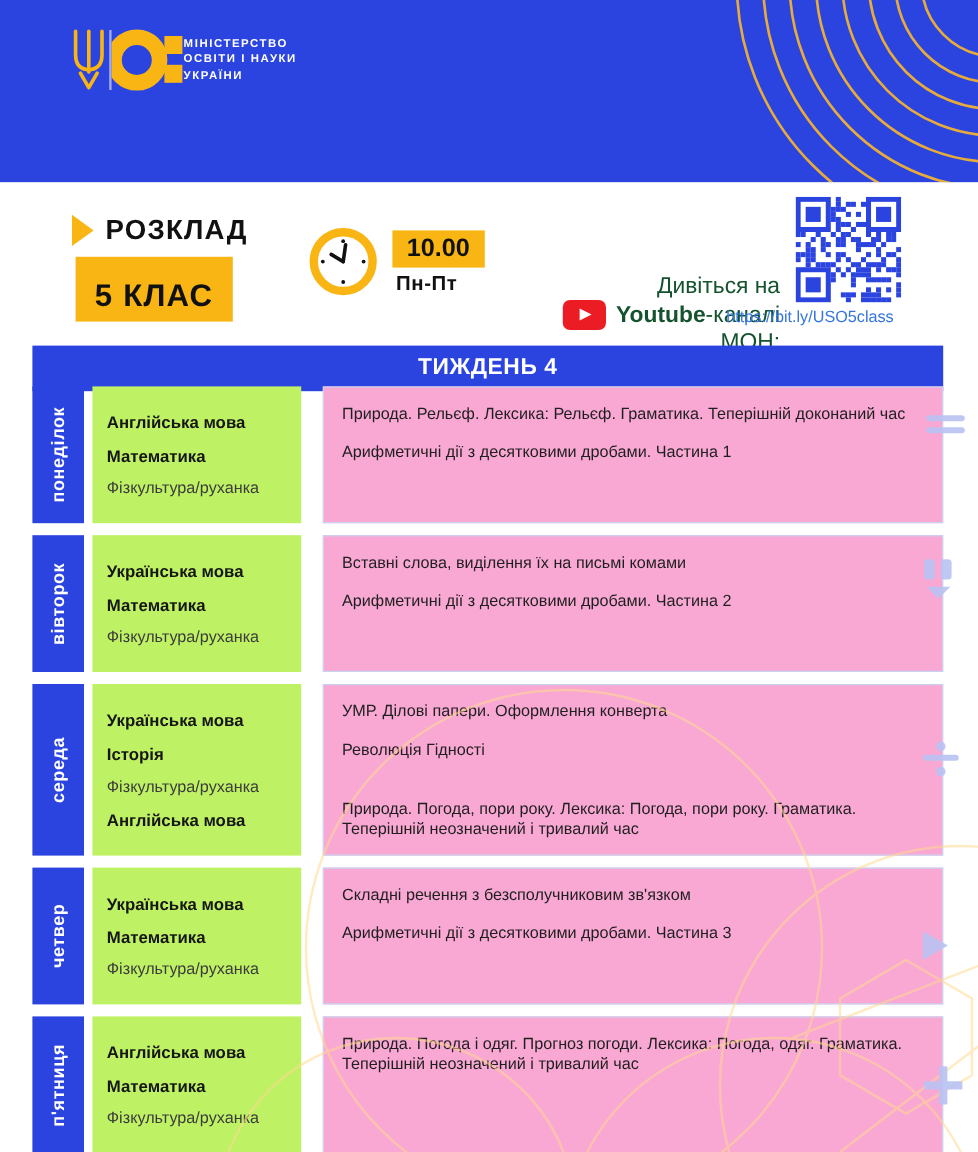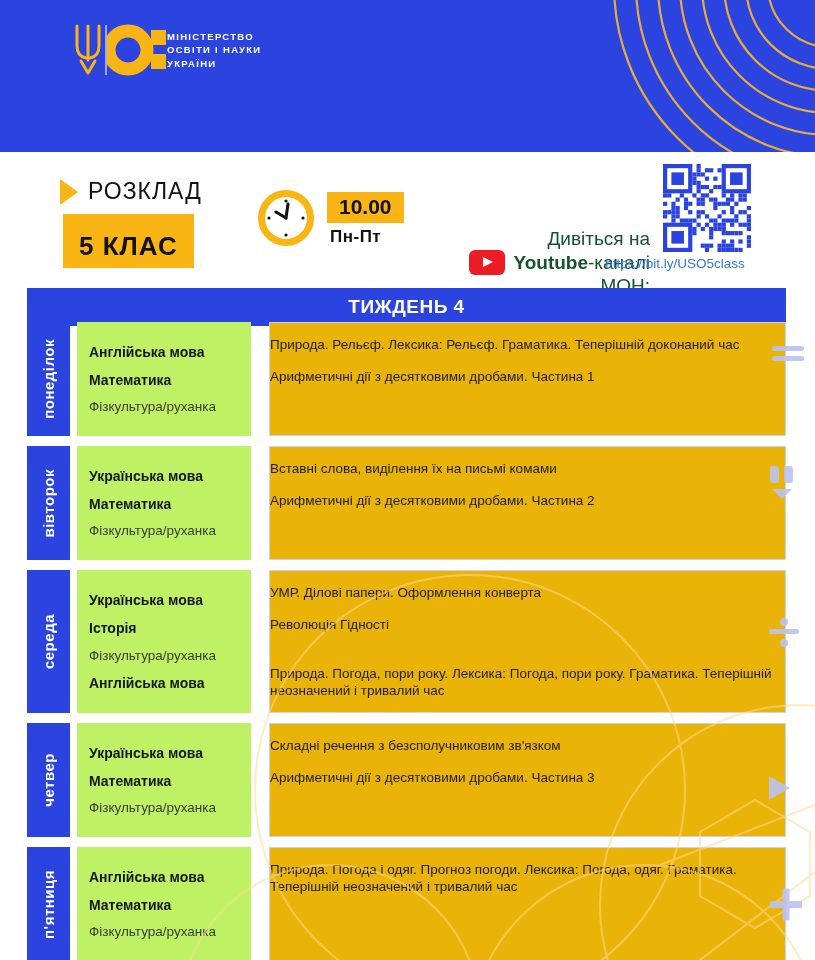--- a/index.html
+++ b/index.html
@@ -5,29 +5,29 @@
   * { margin:0; padding:0; box-sizing:border-box; }
   html,body { background:#e8e8e8; }
   .page {
     position:relative; width:815px; height:960px; background:#ffffff;
     font-family:"Liberation Sans","DejaVu Sans",sans-serif; overflow:hidden;
     margin:0 auto;
   }
   
   .header { position:absolute; left:0; top:0; width:815px; height:152px; background:#2b44e0; }
   .header-arcs { position:absolute; right:0; top:0; pointer-events:none; }
-  .logo-row { position:absolute; left:71px; top:22px; display:flex; align-items:center; height:56px; }
+  .logo-row { position:absolute; left:57px; top:22px; display:flex; align-items:center; height:56px; }
   .logo-divider { width:2px; height:50px; background:rgba(255,255,255,.55); }
   .ministry { color:#ffffff; font-size:9.5px; font-weight:bold; letter-spacing:1.3px; line-height:13.5px; }
   .main-title { position:absolute; left:57px; top:90px; color:#ffffff; font-size:30px; font-weight:800; letter-spacing:1px; }
   
   .info-band { position:absolute; left:0; top:152px; width:815px; height:133px; background:#ffffff; }
   .rozklad-row { position:absolute; left:60px; top:26px; display:flex; align-items:center; gap:10px; }
   .tri-right { width:0; height:0; border-top:13px solid transparent; border-bottom:13px solid transparent; border-left:18px solid #f9b513; }
-  .rozklad-label { font-size:23px; font-weight:400; color:#111111; letter-spacing:1px; }
+  .rozklad-label { font-size:23px; font-weight:700; color:#111111; letter-spacing:1px; }
   .class-badge { position:absolute; left:63px; top:62px; background:#f9b513; color:#111111; font-size:26px; font-weight:800; letter-spacing:1px; padding:17px 16px 6px; }
   .clock { position:absolute; left:258px; top:38px; width:56px; height:56px; border-radius:50%; border:7px solid #f9b513; background:#ffffff; }
   .time-badge { position:absolute; left:327px; top:40px; background:#f9b513; color:#111111; font-size:21px; font-weight:800; padding:3px 12px 4px; }
   .time-days { position:absolute; left:330px; top:75px; color:#111111; font-size:17px; font-weight:700; letter-spacing:.5px; }
   .watch-block { position:absolute; left:440px; top:32px; width:210px; text-align:right; color:#14532d; font-size:19px; line-height:22px;margin-top:44px; }
   .watch-line2 { display:flex; align-items:center; justify-content:flex-end; gap:8px; }
   .yt-icon { width:36px; height:25px; background:#ec1c24; border-radius:6px; position:relative; flex:0 0 auto; }
   .yt-icon::after { content:""; position:absolute; left:14px; top:7px; width:0; height:0; border-top:5.5px solid transparent; border-bottom:5.5px solid transparent; border-left:10px solid #ffffff; }
   .qr-box { position:absolute; left:663px; top:12px; width:88px; height:88px; background:#ffffff; }
   .qr-link { position:absolute; left:560px; top:104px; width:230px; text-align:center; font-size:13.5px; color:#3575e0; text-decoration:none; }
@@ -36,21 +36,21 @@
   
   .rows { position:absolute; left:27px; top:322px; width:759px; }
   .row { display:flex; margin-bottom:10px; }
   .row.h-std { min-height:114px; }
   .row.h-tall { min-height:120px; }
   .day-box { width:43px; background:#2b44e0; display:flex; align-items:center; justify-content:center; margin-right:7px; flex:0 0 auto; }
   .day-label { writing-mode:vertical-rl; transform:rotate(180deg); color:#ffffff; font-weight:700; font-size:15px; letter-spacing:.5px; }
   .subjects { width:174px; background:#bef264; padding:10px 12px; display:flex; flex-direction:column; justify-content:space-evenly; margin-right:18px; flex:0 0 auto; }
   .subj { font-size:14px; font-weight:700; color:#161616; }
   .subj.regular { font-weight:400; font-size:13.5px; color:#3c3c3c; }
-  .topics { flex:1; background:#eab308; border:1px solid #c9d2f0; padding:13px 0; }
+  .topics { flex:1; background:#f9a8d4; border:1px solid #c9d2f0; padding:13px 15px; }
   .topic { font-size:13.5px; color:#1f1f1f; line-height:17px; }
   .topic + .topic { margin-top:15px; }
   .topic.mt-lg { margin-top:32px; }
   
   .deco { position:absolute; left:0; top:0; width:815px; height:960px; pointer-events:none; }
 </style>
 </head>
 <body>
 
 <div class="page">

